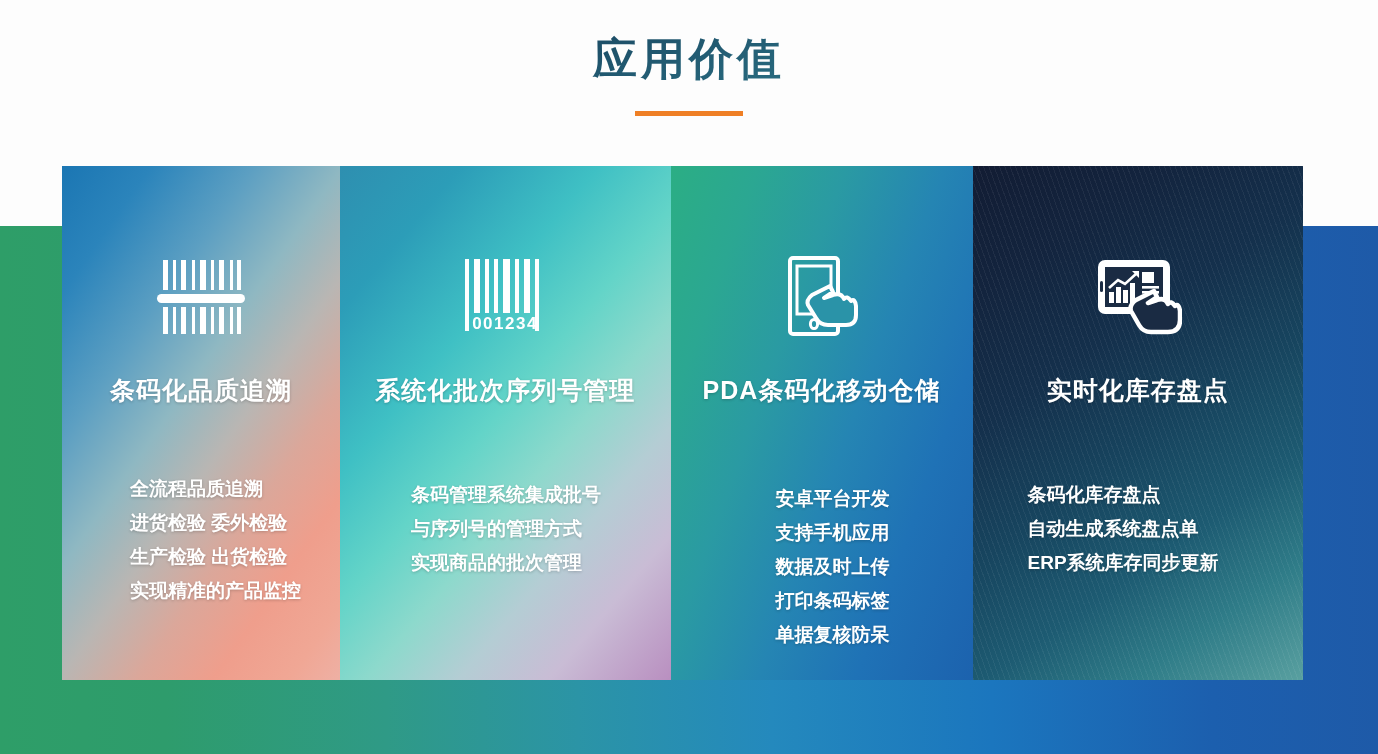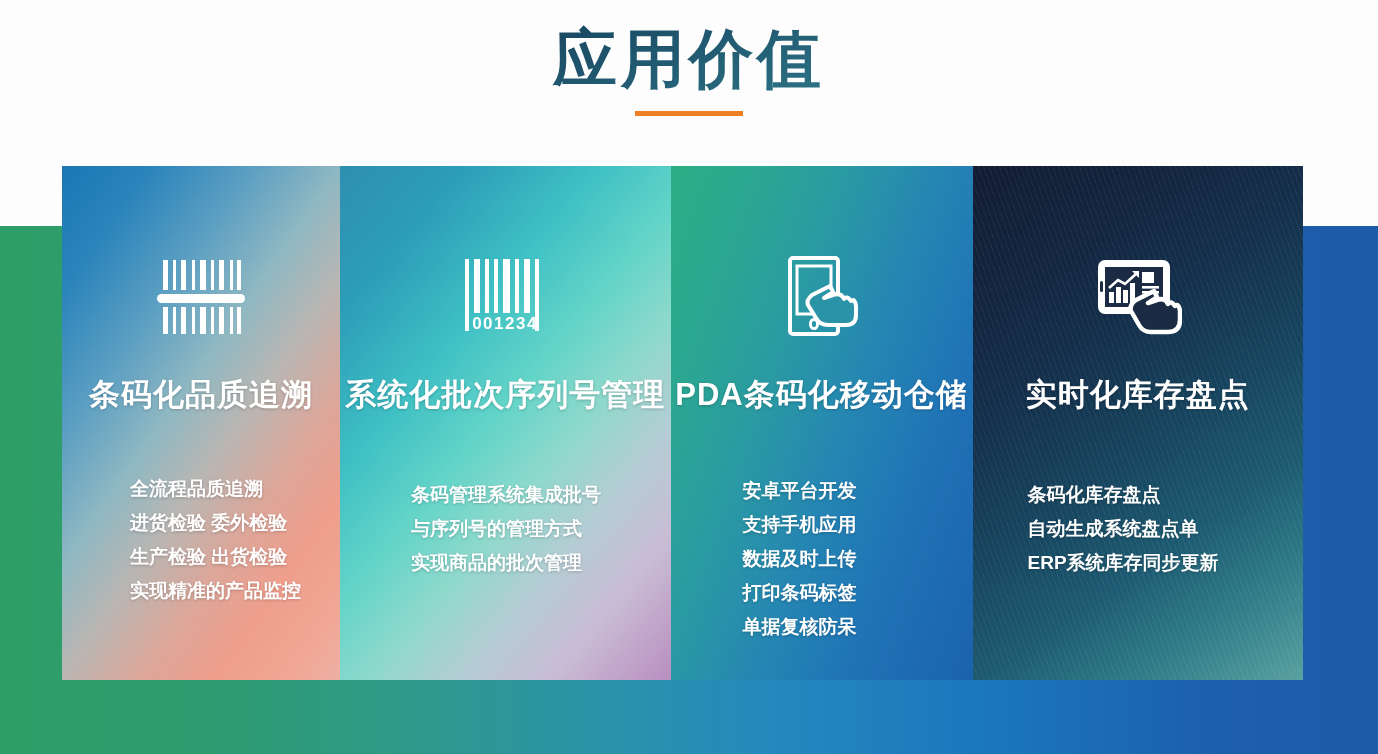--- a/index.html
+++ b/index.html
@@ -55,21 +55,21 @@
     width: 1378px;
     height: 166px;
     z-index: 5;
   }
   .page-title {
     position: absolute;
     left: 0;
     top: 18px;
     width: 1378px;
     text-align: center;
-    font-size: 64px;
+    font-size: 44px;
     font-weight: bold;
     letter-spacing: 4px;
     line-height: 82px;
     background: linear-gradient(160deg, #0d2b43 0%, #17415c 32%, #2a6e82 62%, #4f94a0 88%, #6aa7ad 100%);
     -webkit-background-clip: text;
     background-clip: text;
     color: transparent;
     -webkit-text-fill-color: transparent;
     font-family: "Liberation Sans", "DejaVu Sans", sans-serif;
   }
@@ -132,40 +132,40 @@
     align-items: center;
     height: 90px;
   }
   .card-title {
     position: absolute;
     left: 0;
     top: 208px;
     width: 100%;
     text-align: center;
     color: #ffffff;
-    font-size: 31px;
+    font-size: 25px;
     font-weight: bold;
     letter-spacing: 1px;
     text-shadow: 0 1px 3px rgba(0,0,0,0.22);
     font-family: "Liberation Sans", "DejaVu Sans", sans-serif;
   }
   .card-body {
     position: absolute;
     top: 306px;
     color: #ffffff;
     font-size: 19px;
     font-weight: bold;
     line-height: 34px;
     text-shadow: 0 1px 3px rgba(0,0,0,0.22);
     font-family: "Liberation Sans", "DejaVu Sans", sans-serif;
     white-space: pre-line;
   }
   .card-1 .card-body { left: 68px; width: 190px; }
   .card-2 .card-body { left: 52px; width: 230px; top: 312px; margin-left: 19px; }
-  .card-3 .card-body { left: 72px; width: 180px; top: 308px; }
+  .card-3 .card-body { left: 72px; width: 180px; top: 316px; text-align: center; }
   .card-4 .card-body { left: 55px; width: 225px; top: 312px; }
 
   svg { display: block; }
 </style>
 </head>
 <body>
 
 <div id="page">
 
   <div class="bg-lower"></div>

